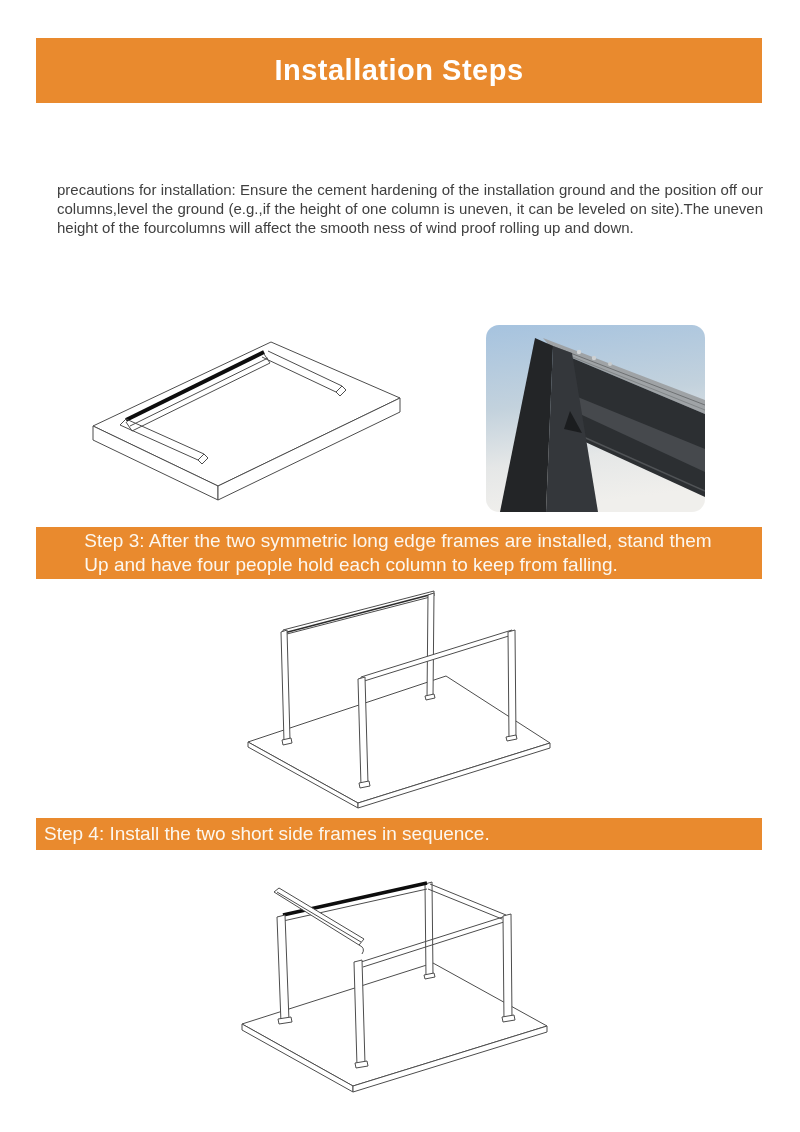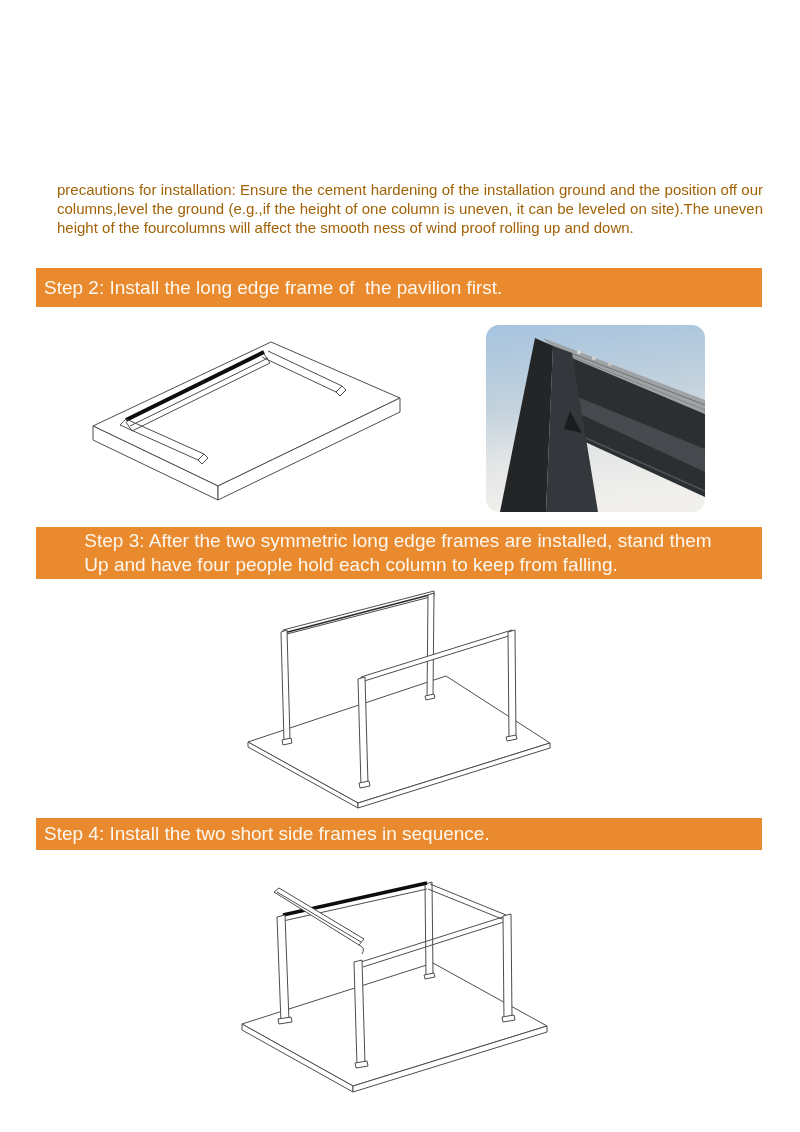--- a/index.html
+++ b/index.html
@@ -21,47 +21,47 @@
     white-space:pre-wrap; display:block;
   }
   .step-band { padding:0 10px 0 8px; }
   .band-step1 { top:117px; height:50px; }
   .band-step2 { top:268px; height:39px; }
   .band-step3 { top:527px; height:52px;justify-content:center; }
   .band-step4 { top:818px; height:32px; }
   .precautions {
     position:absolute; left:57px; top:180px; width:706px;
     font-size:15px; line-height:19px; text-align:justify;
-    color:#a16207; white-space:normal;
+    color:#404040; white-space:normal;
   }
   .figure { position:absolute; }
   .fig-step2-drawing { left:88px; top:338px; width:315px; height:163px; }
   .fig-step2-photo {
     left:486px; top:325px; width:219px; height:187px;
     border-radius:13px; overflow:hidden;
   }
   .fig-step3-drawing { left:244px; top:585px; width:312px; height:230px; }
   .fig-step4-drawing { left:240px; top:865px; width:320px; height:232px; }
   svg { display:block; }
   .wire { fill:#ffffff; stroke:#4d4d4d; stroke-width:1; stroke-linejoin:round; }
   .wireline { stroke:#4d4d4d; stroke-width:1; fill:none; }
   .stripe { stroke:#0d0d0d; fill:none; }
 </style>
 </head>
 <body>
 
 <div class="page">
 
+  <div class="band band-header">
+    <div class="page-title">Installation Steps</div>
+  </div>
 
 
   <div class="precautions">precautions for installation: Ensure the cement hardening of the installation ground and the position off our columns,level the ground (e.g.,if the height of one column is uneven, it can be leveled on site).The uneven height of  the fourcolumns will affect the smooth ness of wind proof rolling up and down.</div>
 
-  <div class="band step-band band-step2">
-    <span>Step 2: Install the long edge frame of  the pavilion first.</span>
-  </div>
 
   <div class="figure fig-step2-drawing">
     <svg viewBox="0 0 315 163" width="315" height="163">
 
       <polygon class="wire" points="5,88 183,4 312,60 130,148"></polygon>
       <polygon class="wire" points="5,88 5,102 130,162 130,148"></polygon>
       <polygon class="wire" points="130,148 130,162 312,74 312,60"></polygon>
 
       <line class="stripe" x1="38" y1="82" x2="176" y2="14" stroke-width="4"></line>
       <line class="wireline" x1="42" y1="88" x2="180" y2="20"></line>

